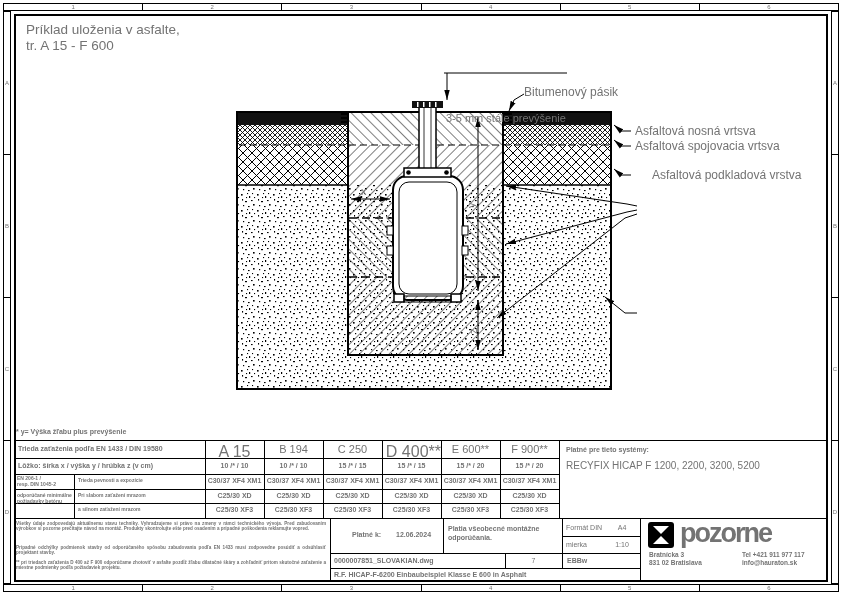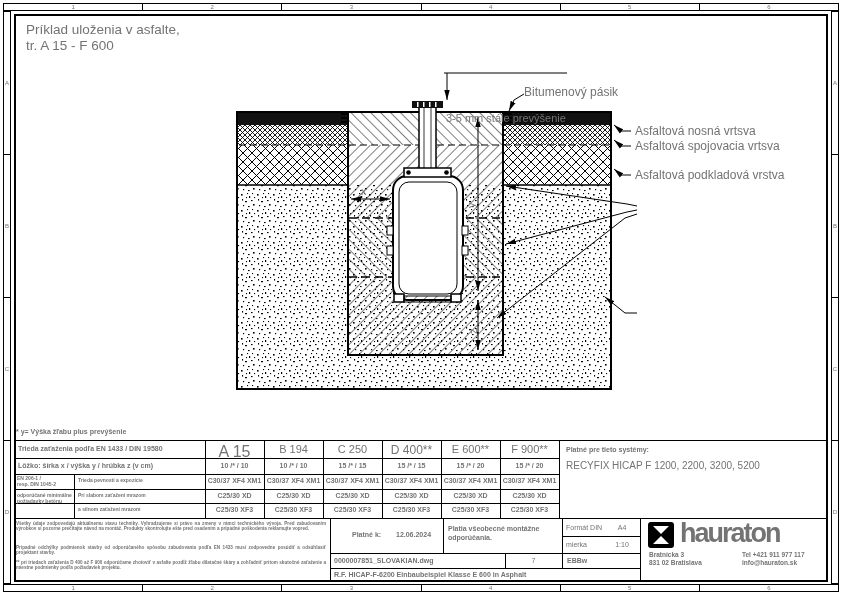--- a/index.html
+++ b/index.html
@@ -216,21 +216,21 @@
       <polyline points="637,210 627,212 506,244" marker-end="url(#mA)"></polyline>
       <polyline points="637,214 625,218 497,318" marker-end="url(#mA)"></polyline>
       <polyline points="637,313 625,313 605,297" marker-end="url(#mA)"></polyline>
     </g>
   </svg>
 
   <div class="t dim" style="left:446px;top:72px;font-size:11px;margin-top:40px;">3-5 mm stále prevýšenie</div>
   <div class="t callout" style="left:524px;top:85px;">Bitumenový pásik</div>
   <div class="t callout" style="left:635px;top:124px;">Asfaltová nosná vrtsva</div>
   <div class="t callout" style="left:635px;top:139px;">Asfaltová spojovacia vrtsva</div>
-  <div class="t callout" style="left:635px;top:168px;text-align:right;">Asfaltová podkladová vrstva</div>
+  <div class="t callout" style="left:652px;top:168px;text-align:right;">Asfaltová podkladová vrstva</div>
   <div class="t dim" style="left:361px;top:185px;">x</div>
   <div class="t dim rot" style="left:465px;top:208px;">y</div>
   <div class="t dim rot" style="left:467px;top:334px;">z</div>
   <div class="t small7 b" style="left:16px;top:428px;">* y= Výška žľabu plus prevýšenie</div>
 
   <div class="ln" style="left:14px;top:440px;width:814px;height:1px;"></div>
   <div class="ln" style="left:14px;top:458px;width:545px;height:1px;"></div>
   <div class="ln" style="left:14px;top:474px;width:545px;height:1px;"></div>
   <div class="ln" style="left:14px;top:489px;width:545px;height:1px;"></div>
   <div class="ln" style="left:14px;top:503px;width:545px;height:1px;"></div>
@@ -241,21 +241,21 @@
   <div class="ln" style="left:382px;top:440px;width:1px;height:78px;"></div>
   <div class="ln" style="left:441px;top:440px;width:1px;height:78px;"></div>
   <div class="ln" style="left:500px;top:440px;width:1px;height:78px;"></div>
   <div class="ln" style="left:559px;top:440px;width:1px;height:78px;"></div>
   <div class="ln" style="left:74px;top:474px;width:1px;height:44px;"></div>
 
   <div class="t small7 b" style="left:18px;top:445px;">Trieda zaťaženia podľa EN 1433 / DIN 19580</div>
   <div class="t cellc" style="left:205px;top:443px;width:59px;font-size:16px;">A 15</div>
   <div class="t cellc" style="left:264px;top:443px;width:59px;font-size:11px;">B 194</div>
   <div class="t cellc" style="left:323px;top:443px;width:59px;font-size:11px;">C 250</div>
-  <div class="t cellc" style="left:382px;top:443px;width:59px;font-size:12px;">D 400**</div>
+  <div class="t cellc" style="left:382px;top:443px;width:59px;font-size:16px;text-align:right;">D 400**</div>
   <div class="t cellc" style="left:441px;top:443px;width:59px;font-size:11px;">E 600**</div>
   <div class="t cellc" style="left:500px;top:443px;width:59px;font-size:11px;">F 900**</div>
 
   <div class="t small7 b" style="left:18px;top:462px;">Lôžko: šírka x / výška y / hrúbka z (v cm)</div>
   <div class="t small7 b cellc" style="left:205px;top:462px;width:59px;">10 /* / 10</div>
   <div class="t small7 b cellc" style="left:264px;top:462px;width:59px;">10 /* / 10</div>
   <div class="t small7 b cellc" style="left:323px;top:462px;width:59px;">15 /* / 15</div>
   <div class="t small7 b cellc" style="left:382px;top:462px;width:59px;">15 /* / 15</div>
   <div class="t small7 b cellc" style="left:441px;top:462px;width:59px;">15 /* / 20</div>
   <div class="t small7 b cellc" style="left:500px;top:462px;width:59px;">15 /* / 20</div>
@@ -317,19 +317,19 @@
   <div class="t small7 b" style="left:334px;top:557px;">0000007851_SLOVAKIAN.dwg</div>
   <div class="t small7 cellc" style="left:505px;top:557px;width:57px;">7</div>
   <div class="t small7 b" style="left:567px;top:557px;">EBBw</div>
   <div class="t small7 b" style="left:334px;top:571px;">R.F. HICAP-F-6200 Einbaubeispiel Klasse E 600 in Asphalt</div>
 
   <svg style="position:absolute;left:648px;top:522px;" width="26" height="26" viewBox="0 0 26 26">
     <rect x="0" y="0" width="26" height="26" rx="3" fill="#000"></rect>
     <polygon points="5,4 21,4 13,12" fill="#fff"></polygon>
     <polygon points="5,22 21,22 13,14" fill="#fff"></polygon>
   </svg>
-  <div class="t brand" style="left:680px;top:520px;">hauraton</div>
+  <div class="t brand" style="left:680px;top:520px;">pozorne</div>
   <div class="t addr" style="left:649px;top:551px;">Bratnícka 3</div>
   <div class="t addr" style="left:649px;top:559px;">831 02 Bratislava</div>
   <div class="t addr" style="left:742px;top:551px;">Tel +421 911 977 117</div>
   <div class="t addr" style="left:742px;top:559px;">info@hauraton.sk</div>
 
 </div>
 
 </body></html>

